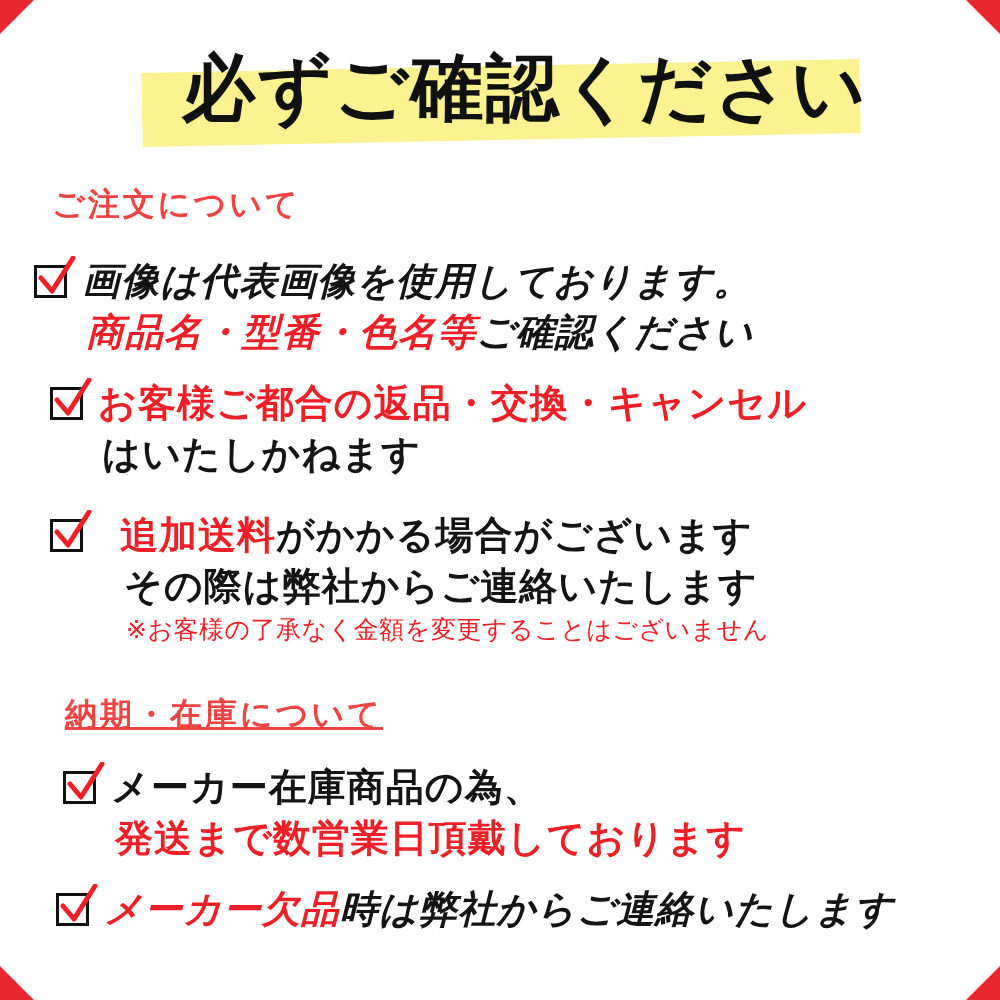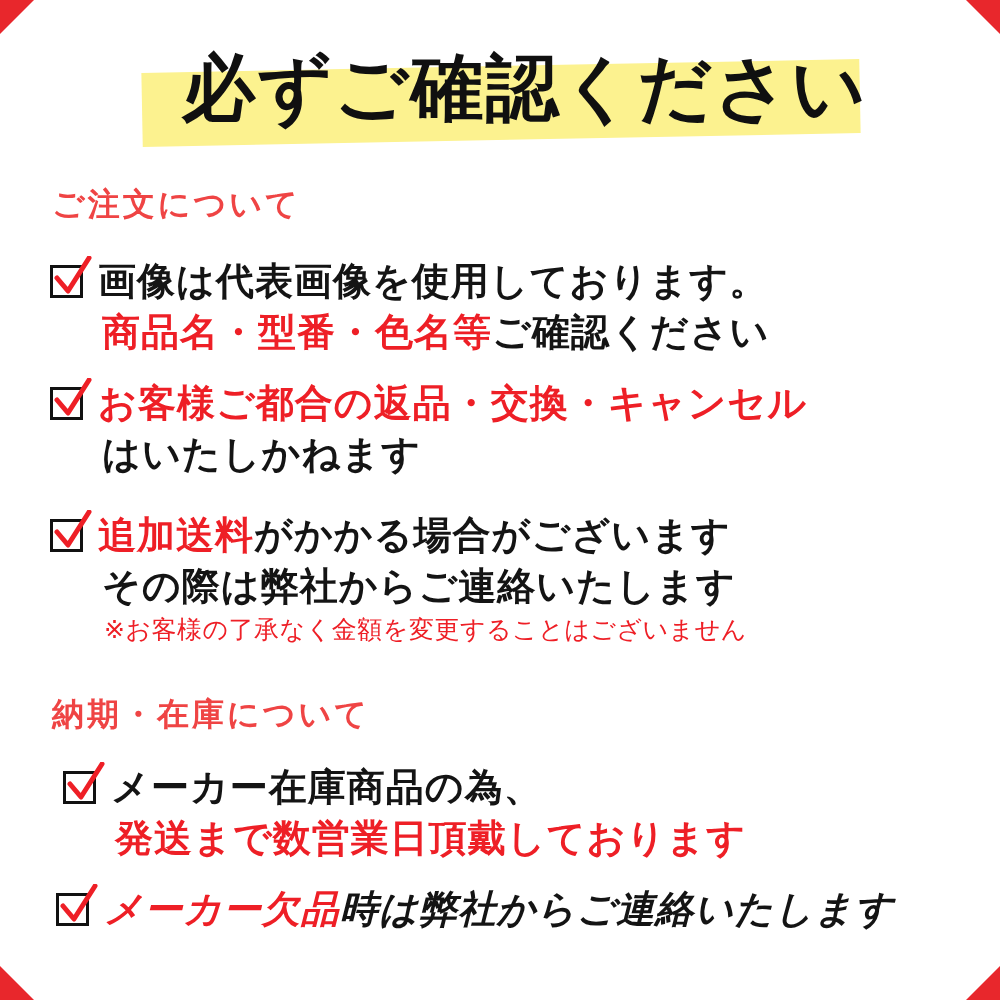--- a/index.html
+++ b/index.html
@@ -85,21 +85,21 @@
     position: absolute;
     font-size: 32px;
     line-height: 52px;
     font-weight: bold;
     color: #ef4444;
     letter-spacing: 3px;
     white-space: nowrap;
     margin-left: 8px;
   }
   #sec1-heading { left: 44px; top: 178px; }
-  #sec2-heading { left: 44px; top: 688px; }
+  #sec2-heading { left: 57px; top: 688px; text-decoration: underline; }
 
   
   .item {
     position: absolute;
     display: flex;
     align-items: flex-start;
   }
   .check {
     position: relative;
     flex: 0 0 auto;
@@ -138,23 +138,23 @@
   .ln.indent { padding-left: 4px; }
   .note {
     font-size: 25px;
     line-height: 36px;
     color: #ee1f26;
     letter-spacing: 0.5px;
     white-space: nowrap;
     padding-left: 6px;
   }
 
-  #item1 { left: 48px; top: 256px; }
+  #item1 { left: 32px; top: 256px; font-style: italic; }
   #item2 { left: 48px; top: 378px; }
-  #item3 { left: 48px; top: 510px; }
+  #item3 { left: 48px; top: 510px; gap: 22px; }
   #item4 { left: 61px; top: 762px; }
   #item5 { left: 54px; top: 884px; font-style: italic; }
 </style>
 </head>
 <body>
 
 <div class="sheet">
 
   <div class="corner tl"></div>
   <div class="corner tr"></div>

